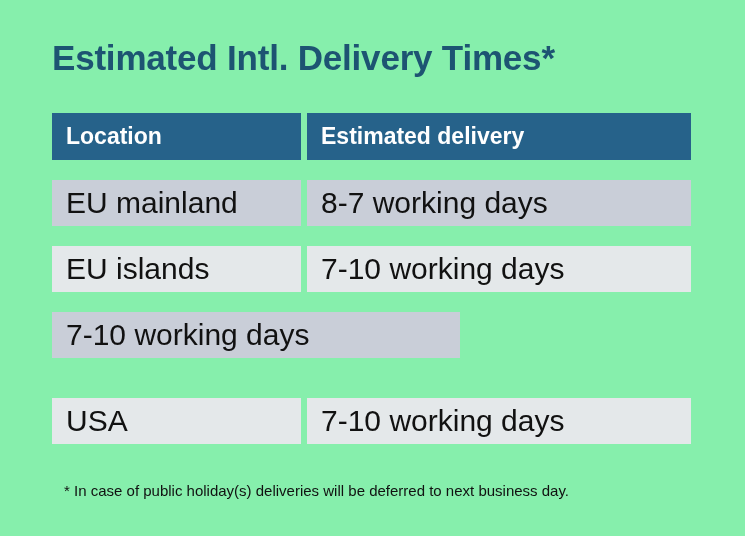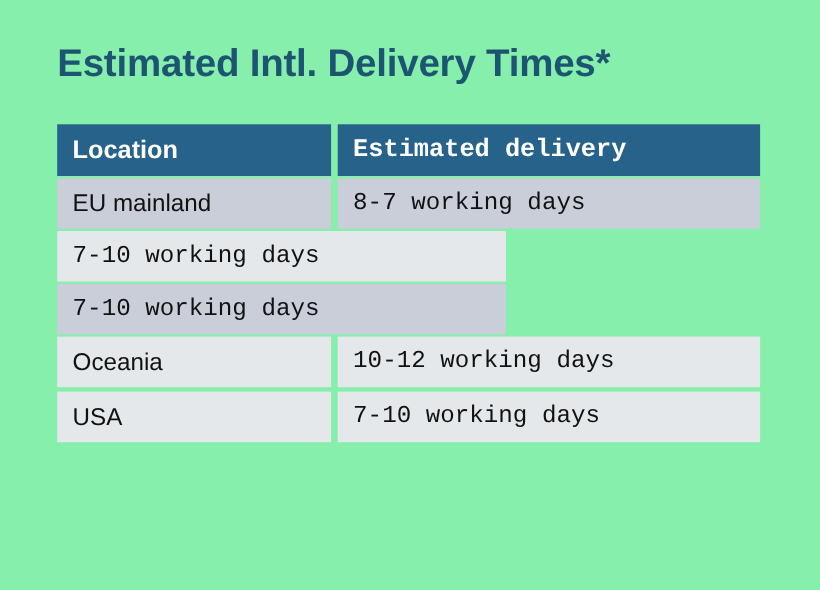--- a/index.html
+++ b/index.html
@@ -42,49 +42,48 @@
     left: 52px;
     top: 113px;
     width: 639px;
     border-collapse: separate;
     border-spacing: 0;
   }
 
   .delivery-table .row {
     display: flex;
     width: 639px;
-    margin-bottom: 2px;
+    margin-bottom: 20px;
   }
 
   .delivery-table .row:last-child {
     margin-bottom: 10px;
   }
 
   .cell {
     box-sizing: border-box;
     height: 46px;
     display: flex;
     align-items: center;
     padding-left: 14px;
     padding-right: 10px;
-    font-size: 22px;
+    font-size: 30px;
     color: #111111;
     line-height: 1;
     white-space: nowrap;
     overflow: hidden;
   }
 
   .cell-location {
     width: 264px;
     margin-right: 6px;
   }
 
   .cell-delivery {
     width: 408px;
-    font-family: Liberation Mono, monospace;
   }
 
   
   .row-header .cell {
     background: #26628a;
     color: #ffffff;
     font-weight: 700;
     font-size: 23px;
     height: 47px;
   }
@@ -122,36 +121,34 @@
       <div class="cell cell-location">Location</div>
       <div class="cell cell-delivery">Estimated delivery</div>
     </div>
 
     <div class="row row-body shade-dark">
       <div class="cell cell-location">EU mainland</div>
       <div class="cell cell-delivery">8-7 working days</div>
     </div>
 
     <div class="row row-body shade-light">
+      <div class="cell cell-location">EU islands</div>
       <div class="cell cell-delivery">7-10 working days</div>
     </div>
 
     <div class="row row-body shade-dark">
       <div class="cell cell-delivery">7-10 working days</div>
     </div>
 
-    <div class="row row-body shade-light">
-      <div class="cell cell-location">Oceania</div>
-      <div class="cell cell-delivery">10-12 working days</div>
-    </div>
 
     <div class="row row-body shade-dark">
     </div>
 
     <div class="row row-body shade-light">
       <div class="cell cell-location">USA</div>
       <div class="cell cell-delivery">7-10 working days</div>
     </div>
 
   </div>
 
+  <div class="footnote">* In case of public holiday(s) deliveries will be deferred to next business day.</div>
 
 </div>
 
 </body></html>

